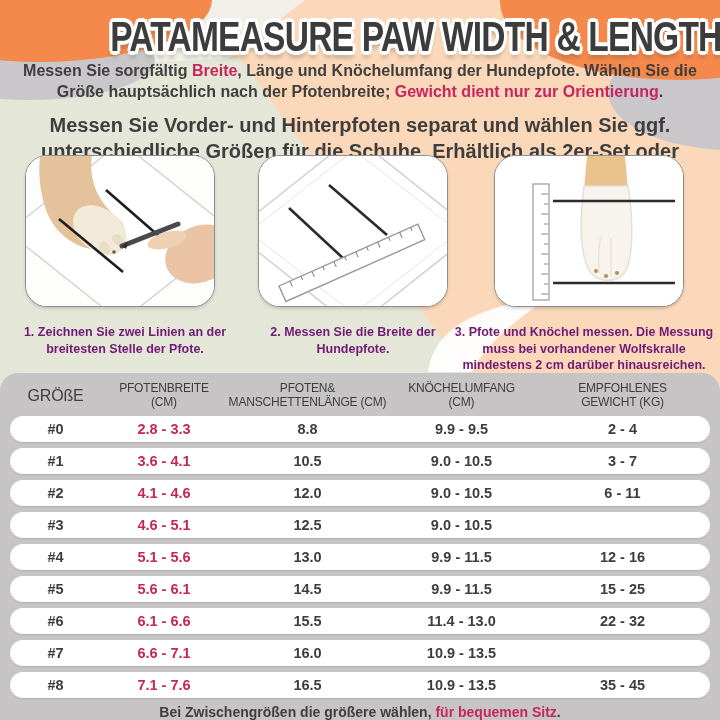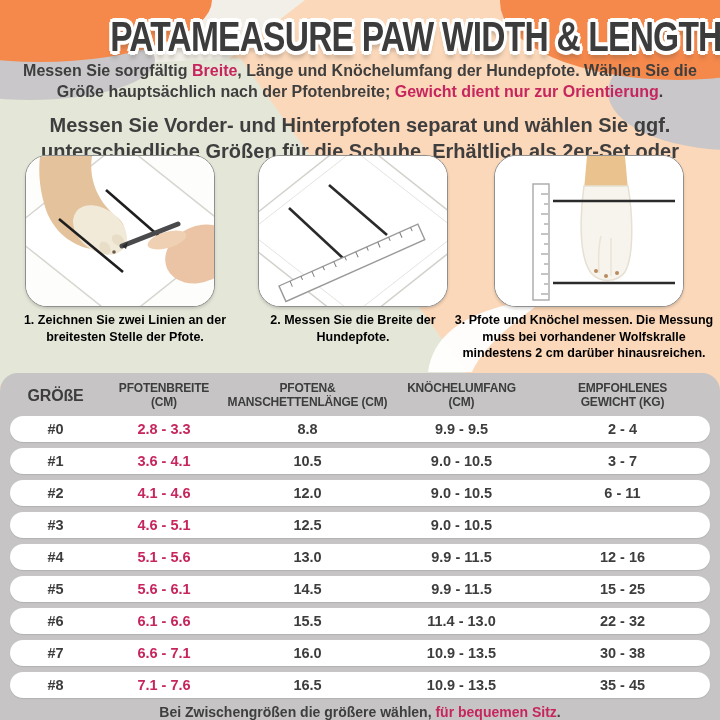--- a/index.html
+++ b/index.html
@@ -28,37 +28,37 @@
   .pink { color:#c6255d; }
 
   .steps { position:absolute; top:0; left:0; z-index:3; }
   .panel {
     position:absolute; top:155px; width:190px; height:152px;
     background:#fff; border:1.5px solid #8f8f8f; border-radius:22px;
     overflow:hidden; box-shadow:0 2px 3px rgba(0,0,0,.15);
   }
   .panel-1 { left:25px; } .panel-2 { left:258px; } .panel-3 { left:494px; }
   .caption {
-    position:absolute; top:312px; z-index:3; text-align:center;
-    font-size:12.5px; font-weight:700; color:#000000; line-height:1.32;
+    position:absolute; top:324px; z-index:3; text-align:center;
+    font-size:12.5px; font-weight:700; color:#701a75; line-height:1.32;
   }
   .caption-1 { left:5px;  width:240px; }
   .caption-2 { left:237px; width:232px; }
   .caption-3 { left:451px; width:266px; }
 
   .size-table {
     position:absolute; left:0; right:0; top:373px; bottom:0; z-index:4;
     background:#c6c4c5; border-radius:18px 18px 0 0; padding:6px 10px 0;
   }
   .thead, .trow {
     display:grid; grid-template-columns:13% 18% 23% 21% 25%;
     align-items:center; text-align:center;
   }
   .thead { height:34px; margin-bottom:3px; }
-  .th { font-size:12px; font-weight:700; color:#3d3d3d; line-height:1.15; letter-spacing:-.2px; }
+  .th { font-size:12px; font-weight:400; color:#3d3d3d; line-height:1.15; letter-spacing:-.2px; }
   .th.size-col { font-size:16px; }
   .trow {
     background:#fff; border-radius:13px; height:26px; margin-bottom:6px;
     font-size:14.5px; font-weight:700; color:#3d3d3d;
     box-shadow:0 1px 1px rgba(0,0,0,.10);
   }
   .trow .pinkcell { color:#c6255d; }
   .tfoot { margin-top:1px; text-align:center; font-size:14px; font-weight:700; color:#3e3e3e; }
 </style>
 </head>
@@ -232,21 +232,20 @@
         <div class="pinkcell">6.1 - 6.6</div>
         <div>15.5</div>
         <div>11.4 - 13.0</div>
         <div>22 - 32</div>
       </div>
     <div class="trow">
         <div>#7</div>
         <div class="pinkcell">6.6 - 7.1</div>
         <div>16.0</div>
         <div>10.9 - 13.5</div>
-        <div>30 - 38</div>
       </div>
     <div class="trow">
         <div>#8</div>
         <div class="pinkcell">7.1 - 7.6</div>
         <div>16.5</div>
         <div>10.9 - 13.5</div>
         <div>35 - 45</div>
       </div>
 
     <div class="tfoot"><span>Bei Zwischengrößen die größere wählen, </span><span class="pink">für bequemen Sitz</span><span>.</span></div>

